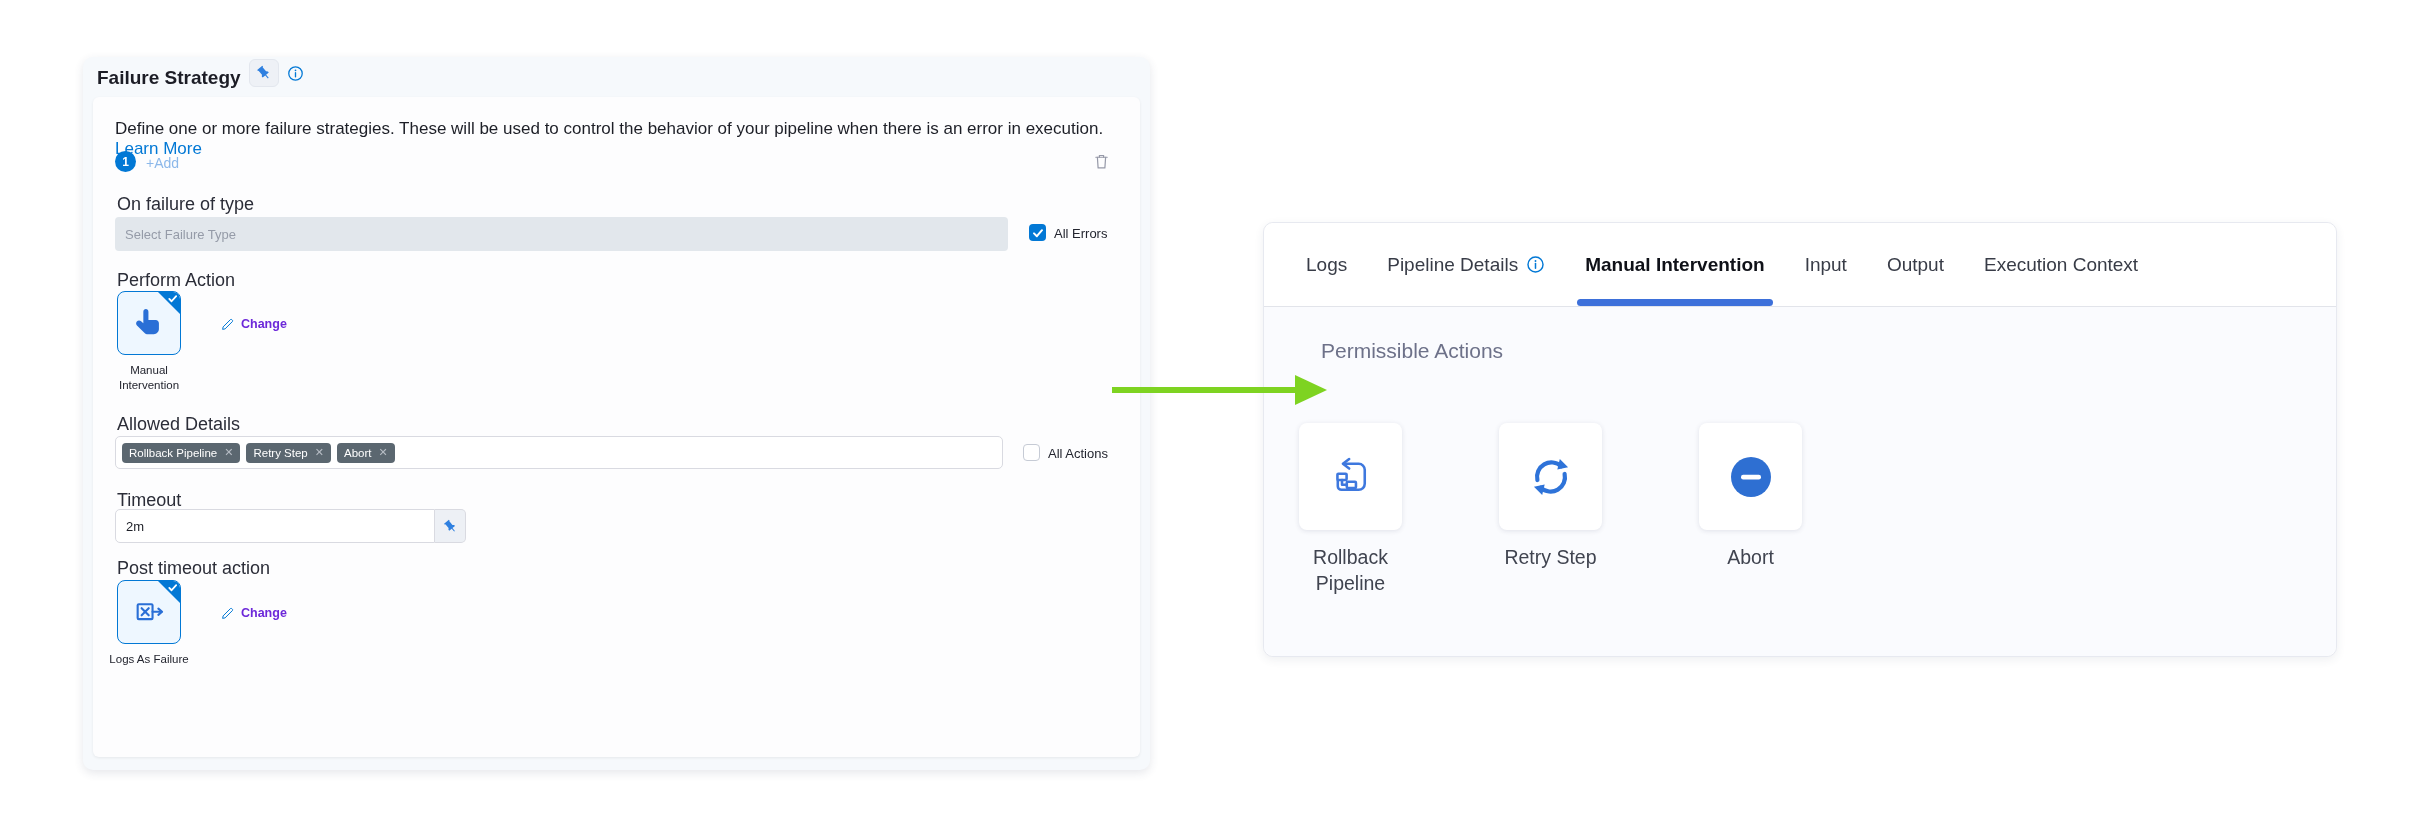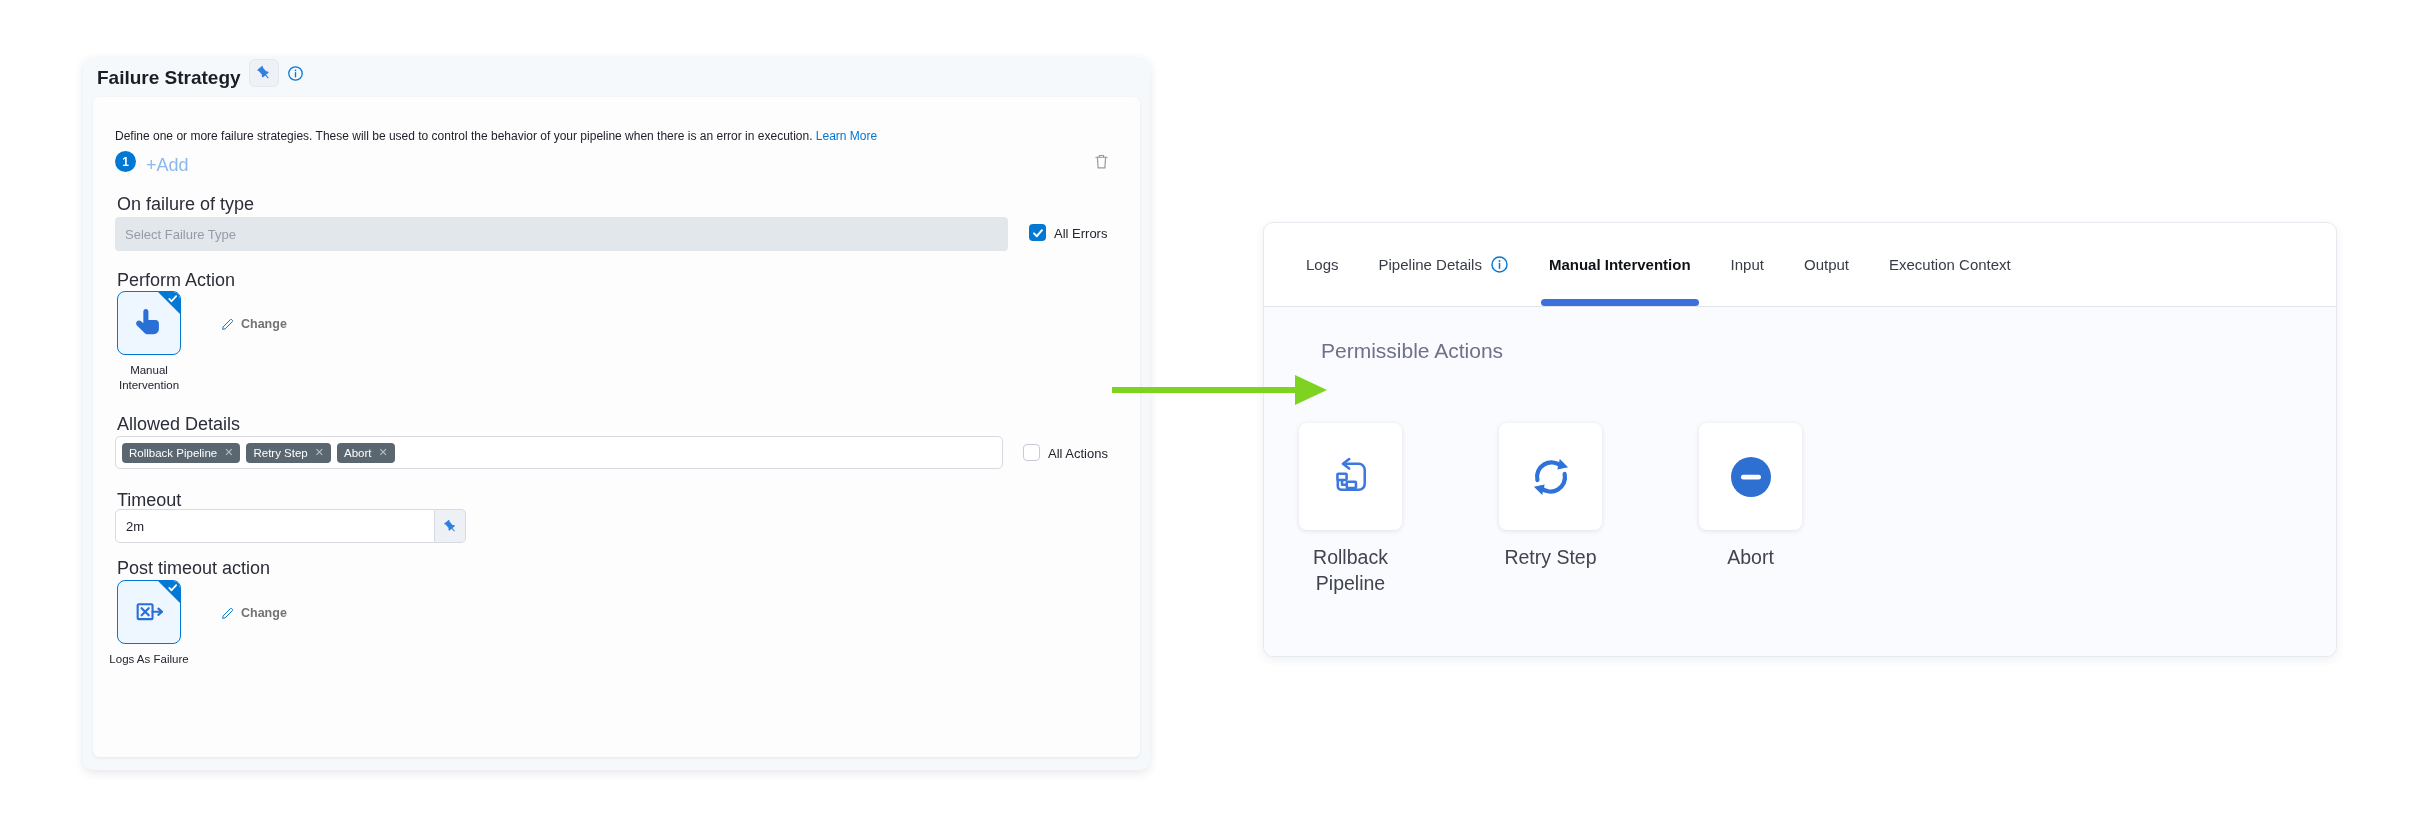--- a/index.html
+++ b/index.html
@@ -20,28 +20,28 @@
   .pin-btn {
     position:absolute; left:166px; top:2px; width:30px; height:28px;
     background:#eef1f6; border:1px solid #e3e7ee; border-radius:6px;
     display:flex; align-items:center; justify-content:center; cursor:pointer;
   }
   .hdr-info { position:absolute; left:204px; top:8px; width:17px; height:17px; }
   .inner-card {
     position:absolute; left:10px; top:40px; width:1047px; height:660px;
     background:#fdfdfe; border-radius:6px; box-shadow:0 1px 3px rgba(0,0,0,.07);
   }
-  .desc { position:absolute; left:22px; top:32px; font-size:12px; color:#1d1f27; }
+  .desc { position:absolute; left:22px; top:22px; font-size:17px; color:#1d1f27; }
   .learn-more { color:#0278d5; cursor:pointer; }
   .idx-badge {
     position:absolute; left:22px; top:54px; width:21px; height:21px; border-radius:50%;
     background:#0278d5; color:#fff; font-size:12px; font-weight:700;
     display:flex; align-items:center; justify-content:center; cursor:pointer;
   }
-  .add-link { position:absolute; left:53px; top:58px; font-size:18px; font-weight:500; color:#8cb8ea; cursor:pointer; }
+  .add-link { position:absolute; left:53px; top:58px; font-size:14px; font-weight:500; color:#8cb8ea; cursor:pointer; }
   .trash { position:absolute; left:1000px; top:55px; width:18px; height:20px; cursor:pointer; }
   .f-label { position:absolute; left:24px; font-size:18px; color:#2b2d38; }
   .select-input {
     position:absolute; left:22px; top:120px; width:893px; height:32px;
     background:#e2e7ec; border:none; border-radius:4px; padding:17px 10px;
     font-family:"Liberation Sans",sans-serif; font-size:13px; color:#4a4f5c;
   }
   .select-input::placeholder { color:#959ba8; }
   .chk { width:17px; height:17px; border-radius:4px; position:absolute; cursor:pointer;
          display:flex; align-items:center; justify-content:center; }
@@ -51,21 +51,21 @@
   .action-card {
     position:absolute; width:64px; height:64px; background:#eef7ff;
     border:1.5px solid #0278d5; border-radius:8px; cursor:pointer;
     display:flex; align-items:center; justify-content:center; overflow:hidden;
   }
   .corner { position:absolute; top:-1px; right:-1px; width:0; height:0;
             border-top:24px solid #0278d5; border-left:24px solid transparent; }
   .corner-check { position:absolute; top:1px; right:2px; }
   .card-caption { position:absolute; width:92px; text-align:center; font-size:11.5px; line-height:15px; color:#23252f; }
   .change-link { position:absolute; display:flex; align-items:center; gap:6px;
-                 font-size:12.5px; font-weight:700; color:#737373; cursor:pointer; }
+                 font-size:12.5px; font-weight:700; color:#6d28d9; cursor:pointer; }
   .tags-input {
     position:absolute; left:22px; top:339px; width:888px; height:33px;
     background:#fff; border:1px solid #d9dae1; border-radius:5px;
     display:flex; align-items:center; gap:6px; padding:0 6px; cursor:text;
   }
   .tag { background:#5b6770; color:#fff; border-radius:4px; font-size:11.5px;
          padding:4px 7px; display:flex; align-items:center; gap:7px; white-space:nowrap; }
   .tag-x { color:#b7bdc5; font-size:11px; cursor:pointer; line-height:1; }
   .timeout-wrap { position:absolute; left:22px; top:412px; height:34px; display:flex; }
   .timeout-input {
@@ -85,21 +85,21 @@
   
   .right-panel {
     position:absolute; left:1263px; top:222px; width:1074px; height:435px;
     background:#ffffff; border:1px solid #e7e9f0; border-radius:10px;
     box-shadow:0 3px 10px rgba(50,60,90,.08);
   }
   .tabbar { position:absolute; left:0; top:0; right:0; height:84px;
     display:flex; align-items:stretch; gap:40px; padding-left:42px;
     border-bottom:1px solid #e2e4ea; background:#fff; border-radius:10px 10px 0 0; }
   .tab { position:relative; display:flex; align-items:center; gap:8px;
-         font-size:15px; color:#383c47; cursor:pointer; white-space:nowrap; }
+         font-size:19px; color:#383c47; cursor:pointer; white-space:nowrap; }
   .tab.active { color:#0f1118; font-weight:700; }
   .tab.active .tab-underline { position:absolute; left:-8px; right:-8px; bottom:0; height:7px;
          background:#3d70da; border-radius:5px; }
   .rp-content { position:absolute; left:0; top:84px; right:0; bottom:0;
          background:#fafbfe; border-radius:0 0 10px 10px; }
   .rp-heading { position:absolute; left:57px; top:32px; font-size:21px; color:#6d7189; }
   .actions-row { position:absolute; left:35px; top:116px; display:flex; gap:97px; }
   .rp-col { width:103px; display:flex; flex-direction:column; align-items:center; }
   .rp-card { width:103px; height:107px; background:#fff; border-radius:8px;
       box-shadow:0 1px 5px rgba(30,40,80,.12); display:flex; align-items:center;

